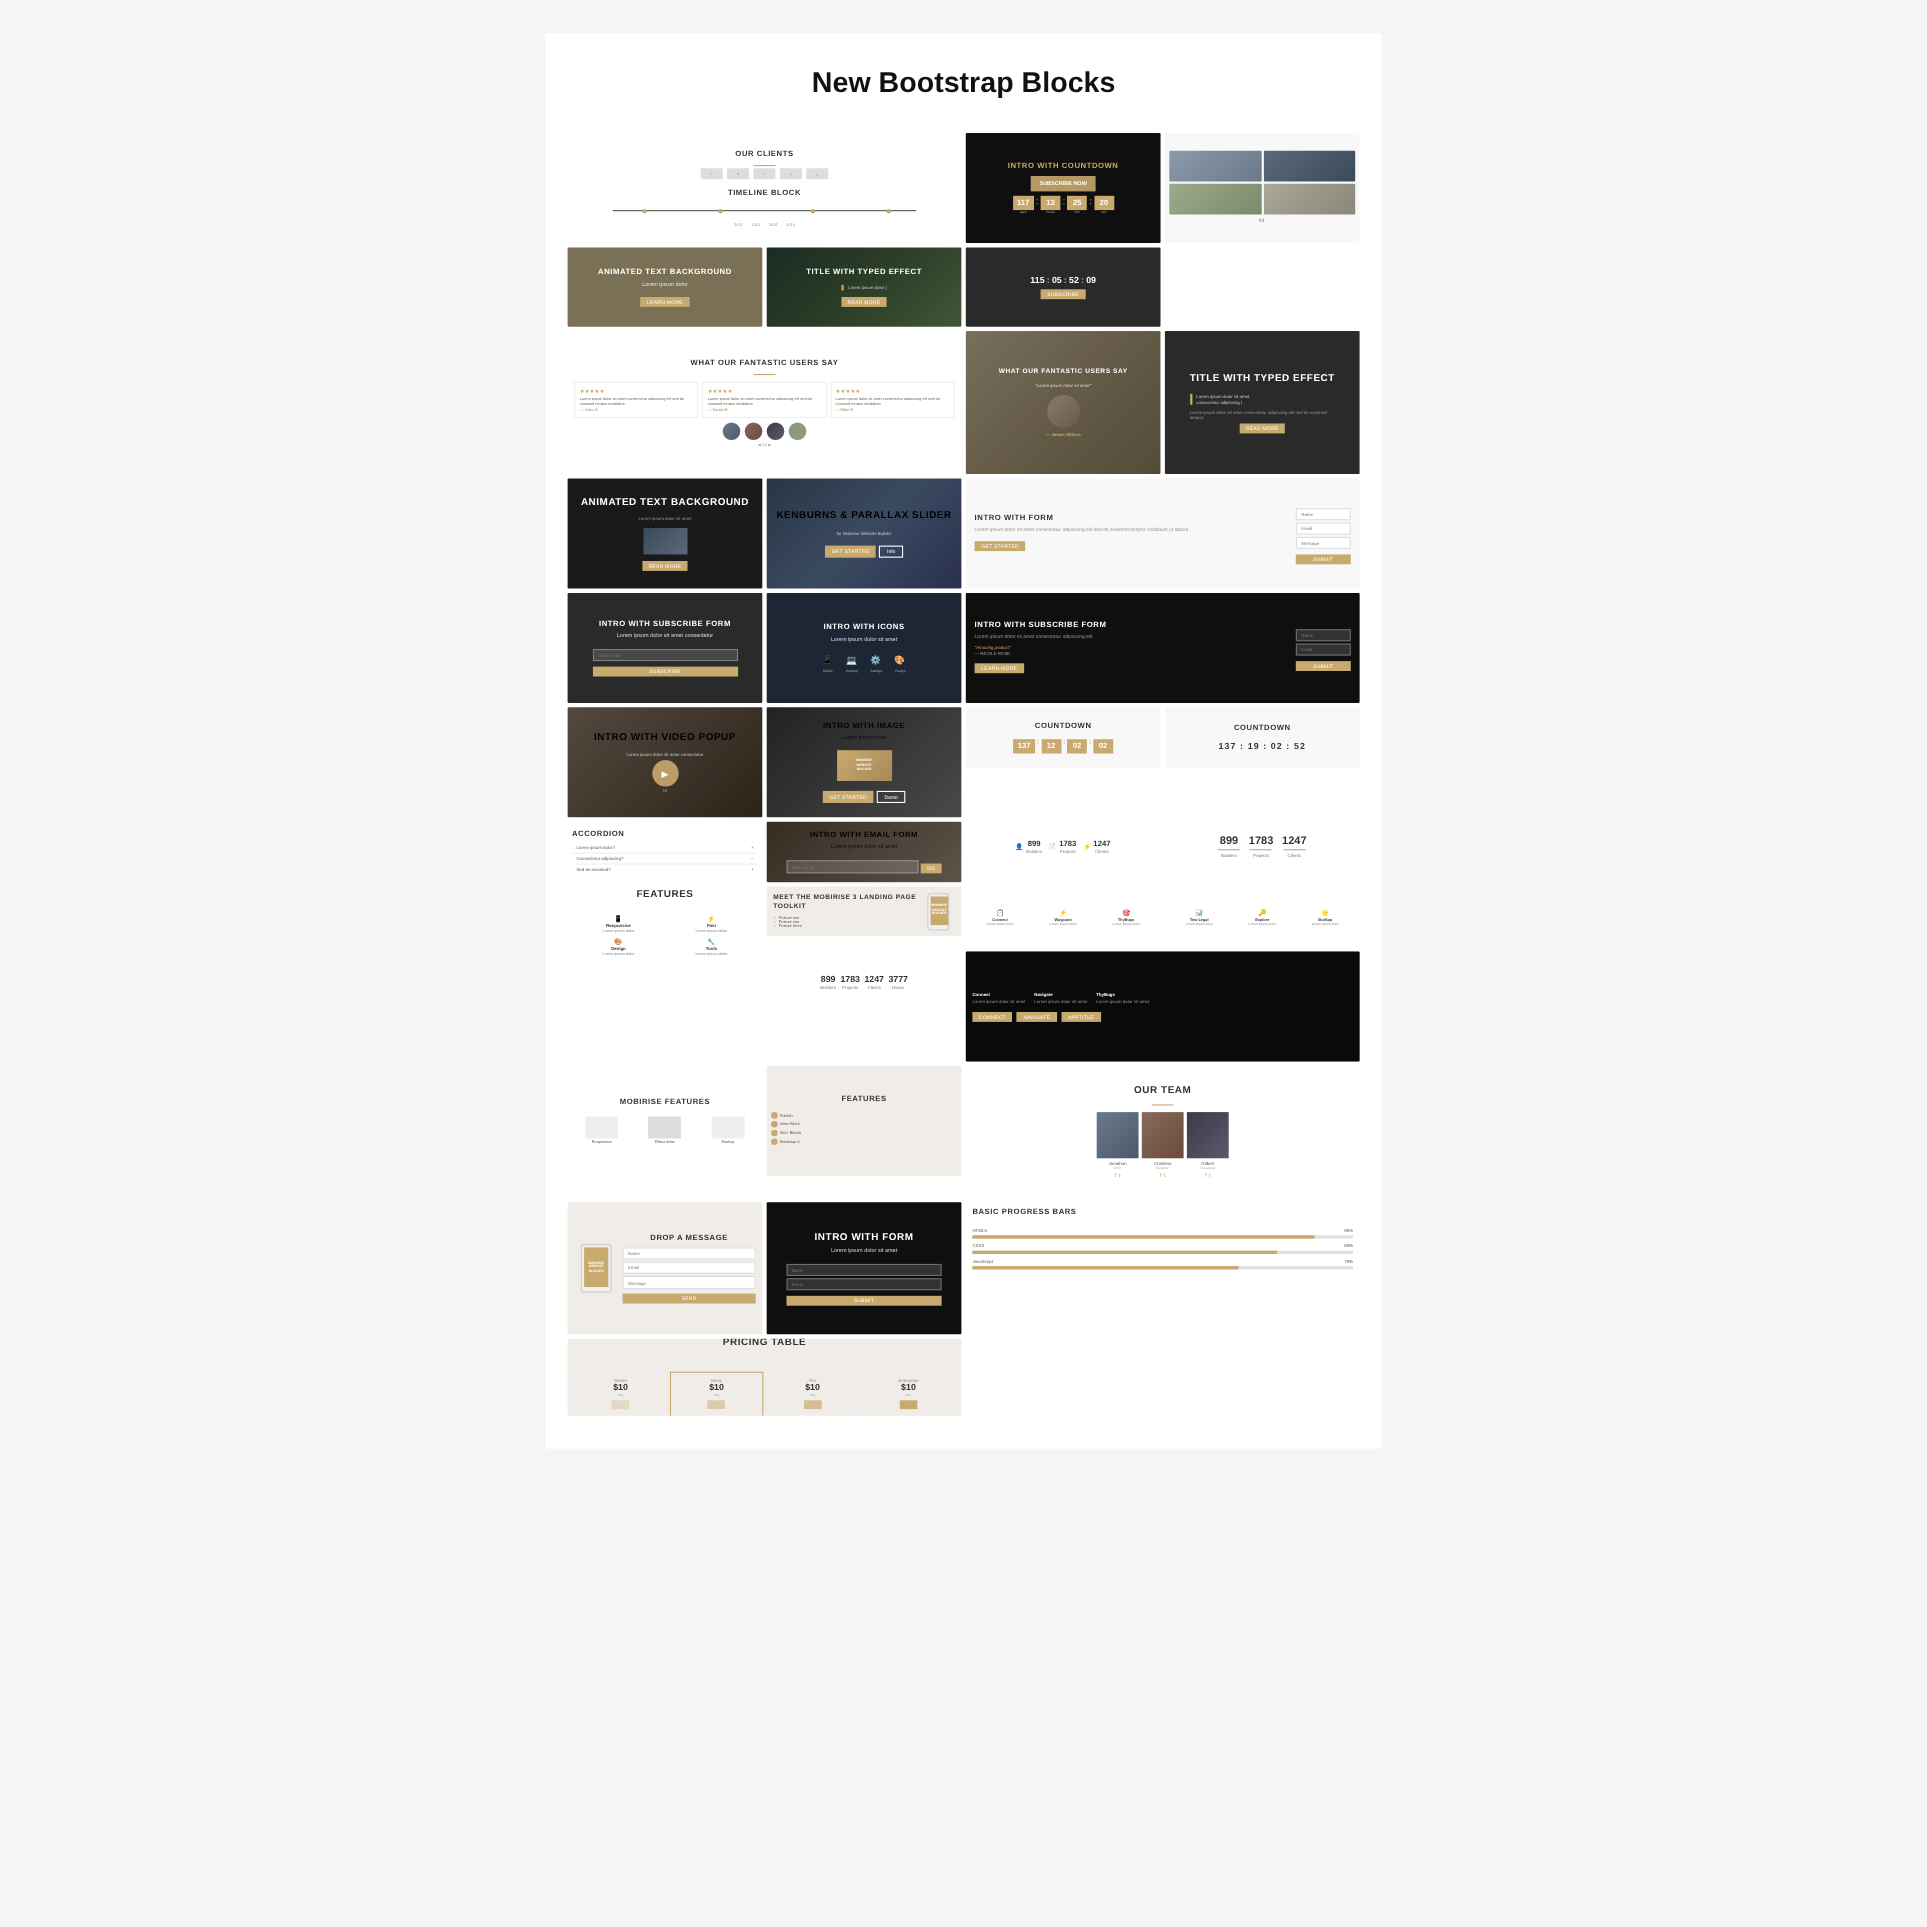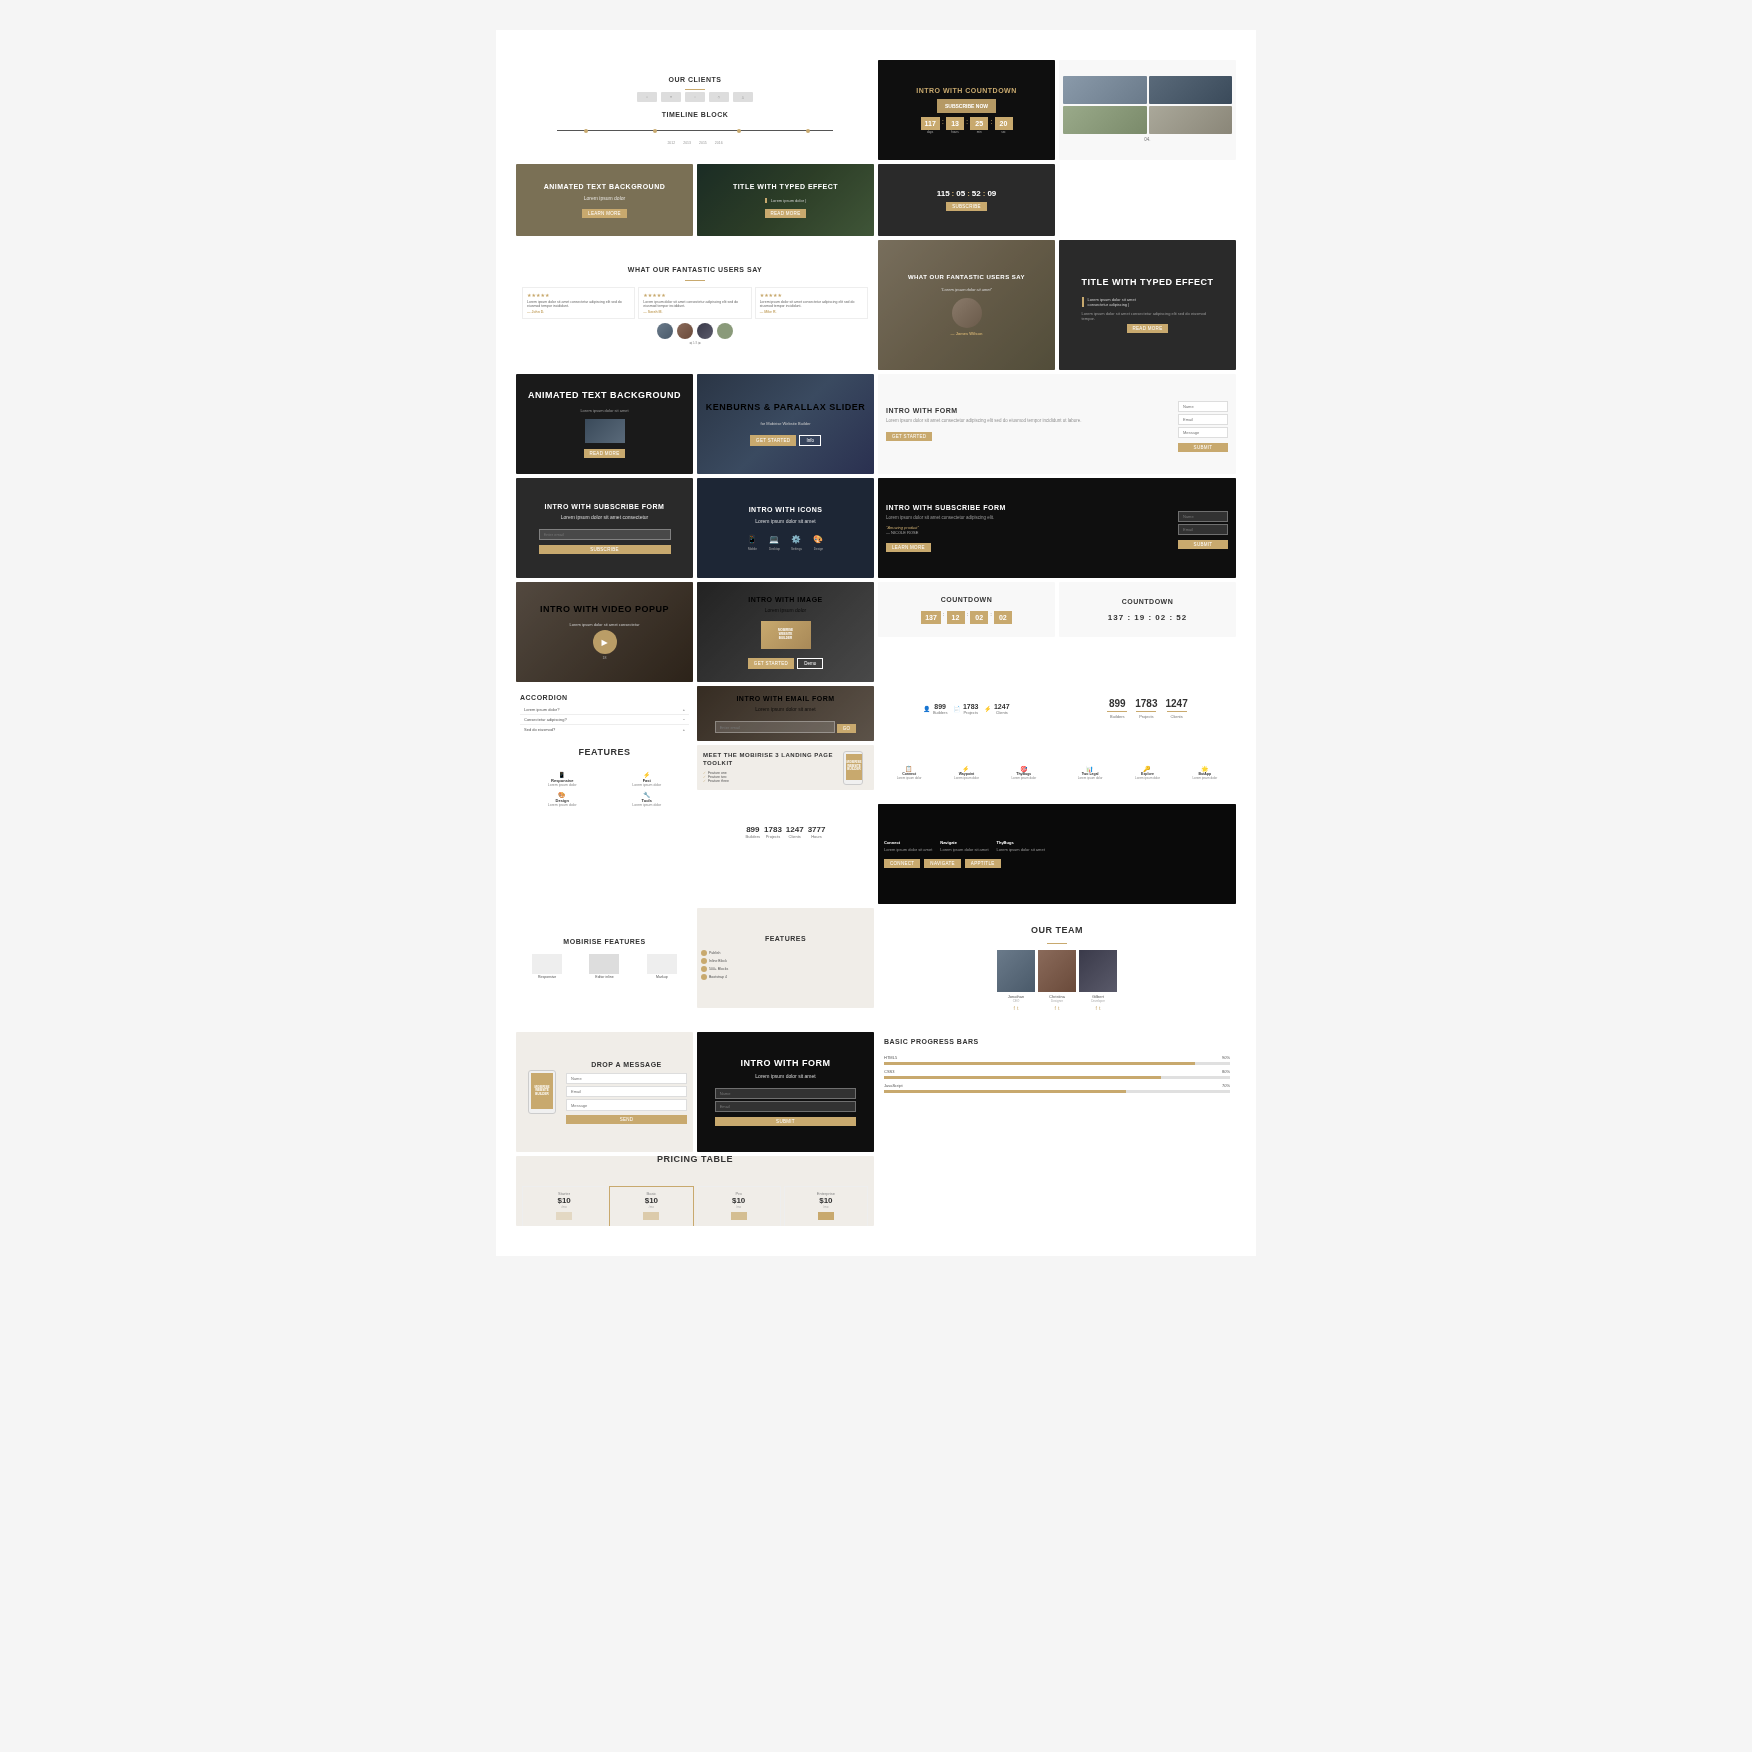--- a/index.html
+++ b/index.html
@@ -370,20 +370,21 @@
       font-size: 4px;
       margin-top: 2px;
       color: #555;
       text-align: center;
     }
   </style>
 </head>
 <body>
 
 <div class="page-wrapper">
+  <h1 class="main-title">New Bootstrap Blocks</h1>
 
   <div class="grid-container">
 
     <div class="block span-2-col h-100 white-bg">
       <div class="block-inner">
         <div class="block-title">OUR CLIENTS</div>
         <div class="sep-gold"></div>
         <div class="clients-logo-row">
           <div class="client-logo">○</div>
           <div class="client-logo">✦</div>

